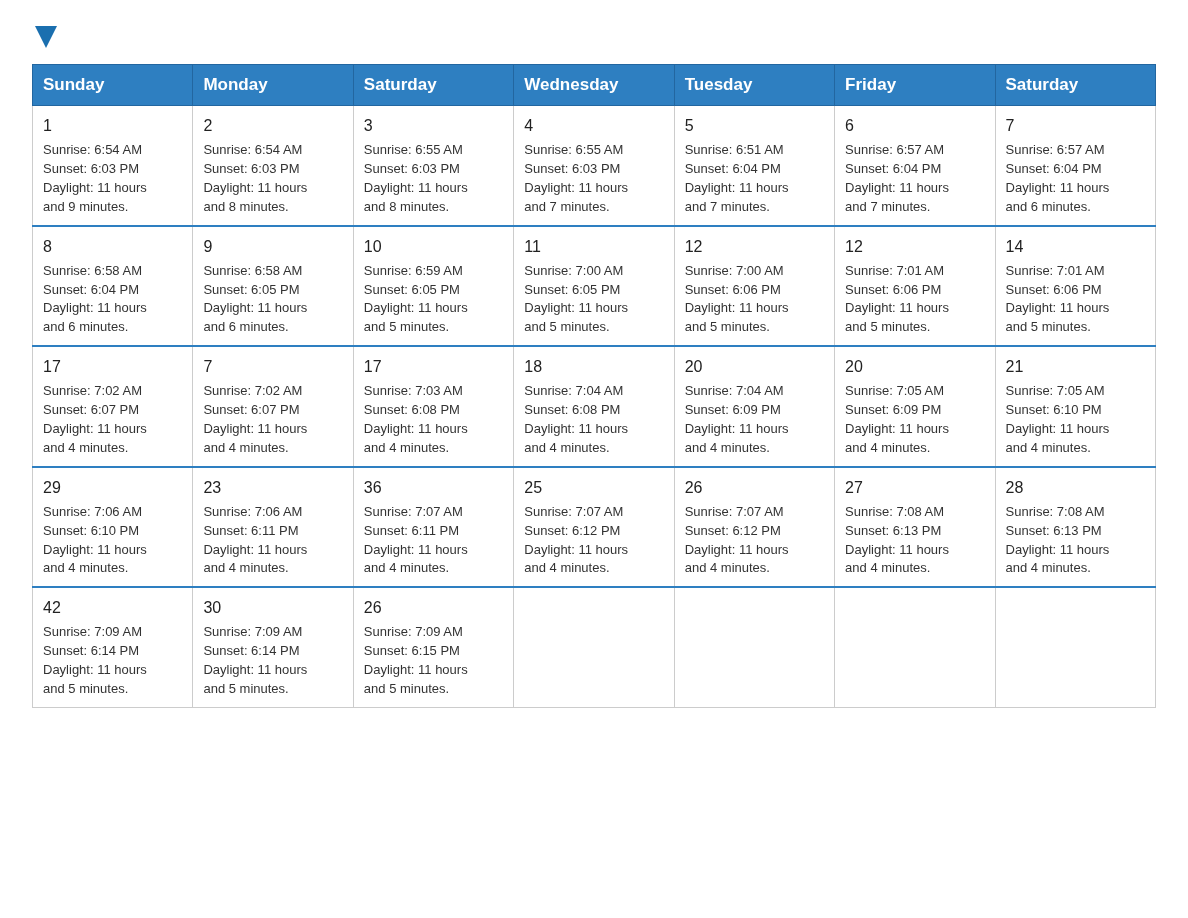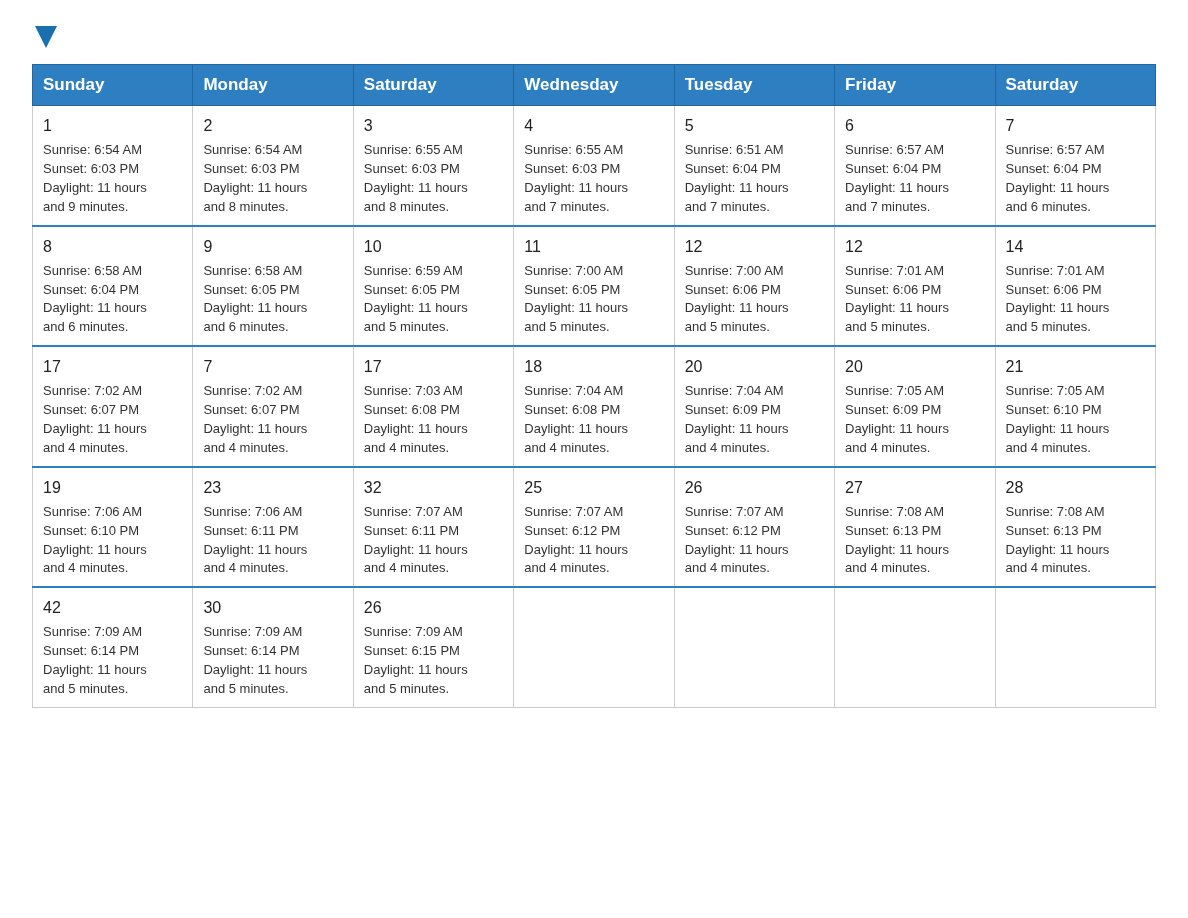--- a/index.html
+++ b/index.html
@@ -245,33 +245,33 @@
       </td>
         <td>
         <span class="day-number">21</span>
         <span>Sunrise: 7:05 AM</span><br>
         <span>Sunset: 6:10 PM</span><br>
         <span>Daylight: 11 hours<br>and 4 minutes.</span>
       </td>
       </tr>
       <tr class="row-separator">
         <td>
-        <span class="day-number">19</span>
+        <span class="day-number">29</span>
         <span>Sunrise: 7:06 AM</span><br>
         <span>Sunset: 6:10 PM</span><br>
         <span>Daylight: 11 hours<br>and 4 minutes.</span>
       </td>
         <td>
         <span class="day-number">23</span>
         <span>Sunrise: 7:06 AM</span><br>
         <span>Sunset: 6:11 PM</span><br>
         <span>Daylight: 11 hours<br>and 4 minutes.</span>
       </td>
         <td>
-        <span class="day-number">32</span>
+        <span class="day-number">36</span>
         <span>Sunrise: 7:07 AM</span><br>
         <span>Sunset: 6:11 PM</span><br>
         <span>Daylight: 11 hours<br>and 4 minutes.</span>
       </td>
         <td>
         <span class="day-number">25</span>
         <span>Sunrise: 7:07 AM</span><br>
         <span>Sunset: 6:12 PM</span><br>
         <span>Daylight: 11 hours<br>and 4 minutes.</span>
       </td>

